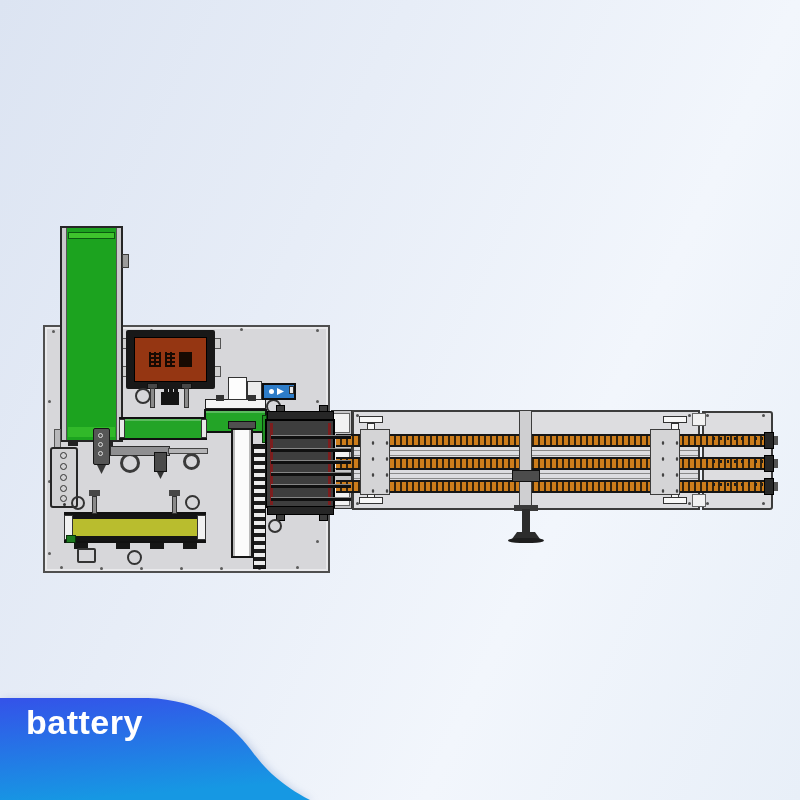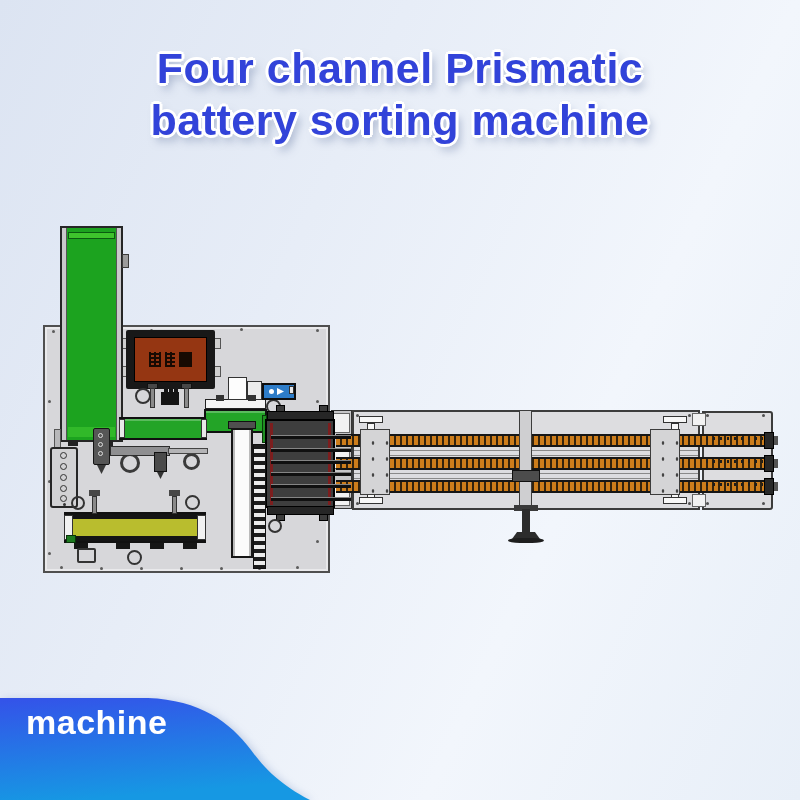--- a/index.html
+++ b/index.html
@@ -38,24 +38,20 @@
   .fdot{width:3px;height:3px;background:#4f4f4f;border-radius:50%;z-index:9;}
   .glyph{width:12px;height:15px;margin:0 2px;
          background:repeating-linear-gradient(0deg,#170a02 0 2px,transparent 2px 4px),
                     repeating-linear-gradient(90deg,#170a02 0 2px,transparent 2px 5px);}
 </style>
 </head>
 <body>
 
 <div id="stage">
 
-  <div id="title" class="a">
-    <div>Four channel Prismatic</div>
-    <div>battery sorting machine</div>
-  </div>
 
   <div class="a" style="left:0;top:0;width:800px;height:800px;">
 
     <div class="a" style="left:43px;top:325px;width:287px;height:248px;background:#d7d7da;border:2px solid #4f4f4f;z-index:1;box-shadow:inset 0 0 0 2px rgba(255,255,255,.45);"></div>
     <div class="a pd" style="left:52px;top:330px;"></div>
     <div class="a pd" style="left:150px;top:329px;"></div>
     <div class="a pd" style="left:240px;top:328px;"></div>
     <div class="a pd" style="left:316px;top:329px;"></div>
     <div class="a pd" style="left:48px;top:400px;"></div>
     <div class="a pd" style="left:48px;top:480px;"></div>
@@ -238,16 +234,16 @@
   <svg id="badge-svg" class="a" viewBox="0 0 310 112">
     <defs>
       <linearGradient id="bg1" x1="0" y1="0" x2="0.25" y2="1">
         <stop offset="0" stop-color="#3452e9"></stop>
         <stop offset="1" stop-color="#1698e3"></stop>
       </linearGradient>
     </defs>
     <path d="M0 10 H148 C 200 12 230 34 251 62 C 265 81 281 97 310 112 H0 Z" fill="url(#bg1)"></path>
   </svg>
   <div id="badge-text" class="a">
-    <div>machine</div>
+    <div>battery</div>
   </div>
 
 </div>
 
 </body></html>

